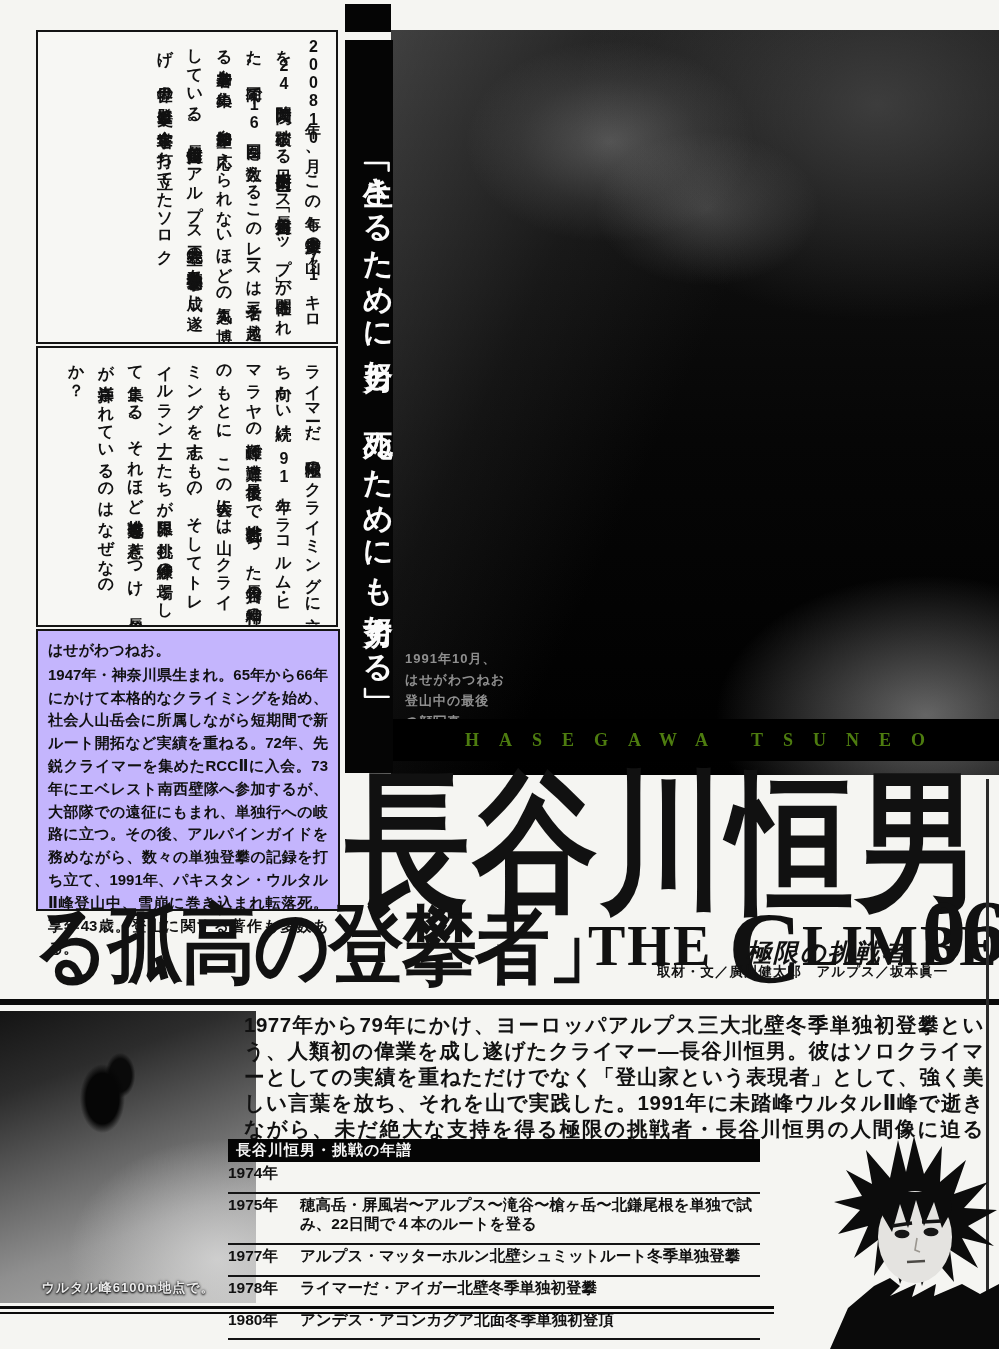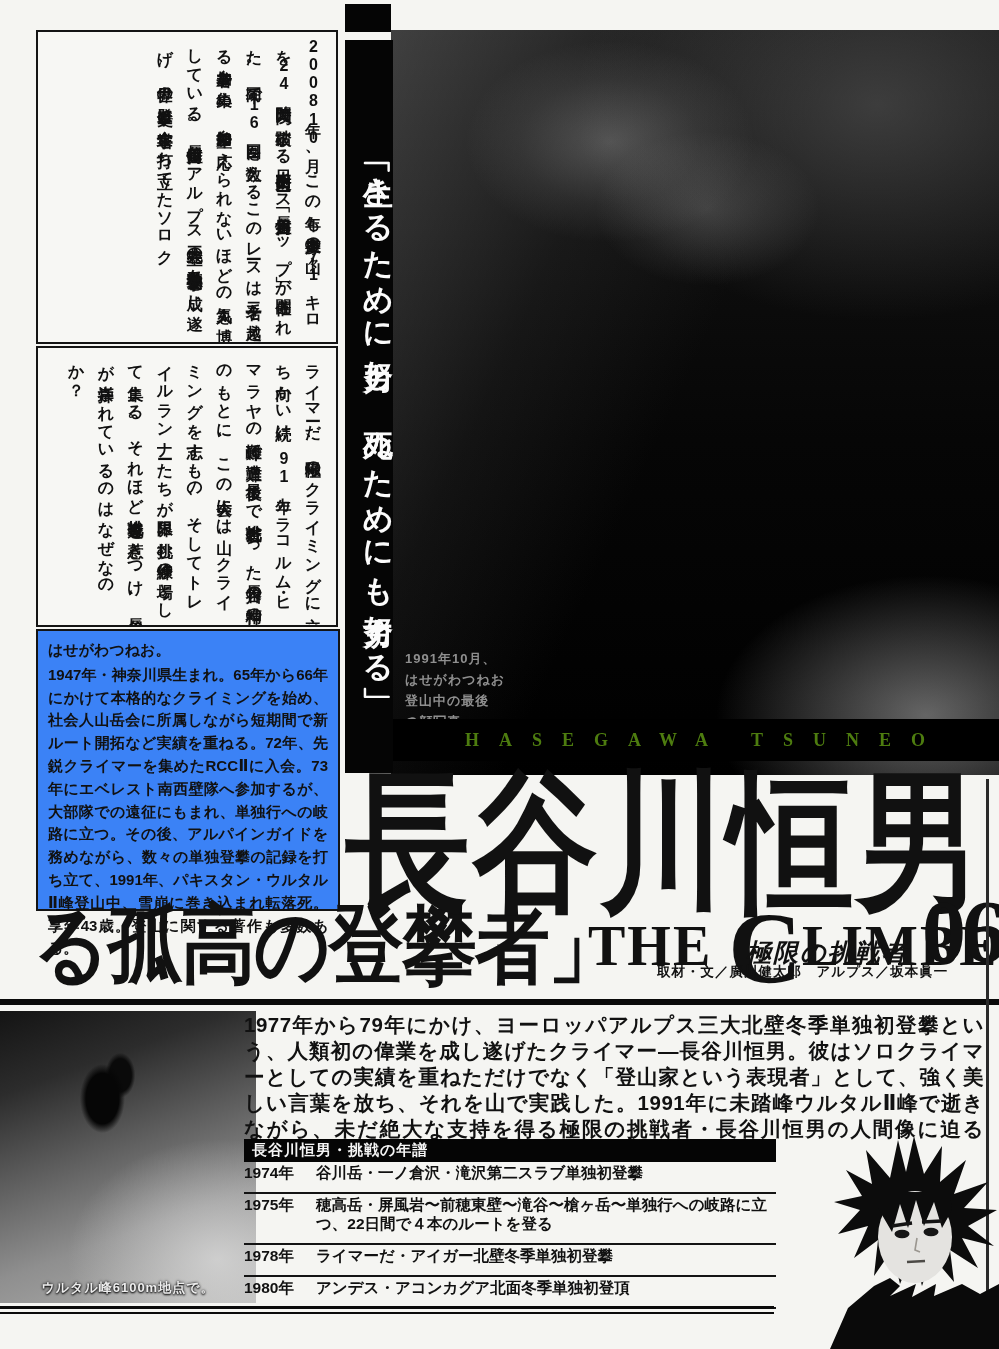--- a/index.html
+++ b/index.html
@@ -9,21 +9,21 @@
   
   .vcols{writing-mode:vertical-rl;text-orientation:upright;font-size:16px;font-weight:600;
          line-height:1.85;letter-spacing:1px;border:2px solid #141414;background:#f7f7f4;
          padding:6px 8px;box-sizing:border-box;overflow:hidden;}
   
   .vstrip{background:#050505;color:#fbfbfb;writing-mode:vertical-rl;text-orientation:mixed;
           font-weight:900;font-size:30px;line-height:1.0;letter-spacing:2px;
           display:flex;justify-content:center;padding-top:10px;box-sizing:border-box;}
   .topblock{background:#050505;}
   
-  .biobox{border:2.5px solid #141414;background:#3b82f6;padding:8px 10px;box-sizing:border-box;
+  .biobox{border:2.5px solid #141414;background:#c4b5fd;padding:8px 10px;box-sizing:border-box;
           font-size:15px;font-weight:700;line-height:1.52;text-align:justify;}
   .biobox .bioname{display:block;margin-bottom:2px;}
   
   .photo{background:
       radial-gradient(ellipse 300px 200px at 88% 92%, rgba(200,200,200,.50), transparent 70%),
       radial-gradient(ellipse 200px 140px at 36% 15%, rgba(205,205,205,.30), rgba(130,130,130,.16) 45%, transparent 72%),
       radial-gradient(ellipse 160px 110px at 52% 24%, rgba(160,160,160,.28), transparent 70%),
       radial-gradient(ellipse 420px 300px at 80% 10%, rgba(95,95,95,.55), transparent 72%),
       linear-gradient(115deg, rgba(115,115,115,.45) 0%, rgba(60,60,60,.25) 28%, transparent 48%),
       linear-gradient(180deg,#161616 0%,#060606 55%,#000 100%);}
@@ -109,29 +109,32 @@
   <div class="abs hrule" style="left:0;top:999px;width:999px;height:6px;"></div>
 
   <div class="abs vrule" style="left:986px;top:779px;width:3px;height:528px;"></div>
 
   <div class="abs bphoto" style="left:0;top:1011px;width:238px;height:292px;padding-left:18px;">
     <div class="bphoto-caption">ウルタル峰6100m地点で。</div>
   </div>
 
   <div class="abs lead" style="left:244px;top:1012px;width:740px;">1977年から79年にかけ、ヨーロッパアルプス三大北壁冬季単独初登攀という、人類初の偉業を成し遂げたクライマー―長谷川恒男。彼はソロクライマーとしての実績を重ねただけでなく「登山家という表現者」として、強く美しい言葉を放ち、それを山で実践した。1991年に未踏峰ウルタルⅡ峰で逝きながら、未だ絶大な支持を得る極限の挑戦者・長谷川恒男の人間像に迫る――!!</div>
 
-  <div class="abs" style="left:244px;top:1139px;width:532px;">
+  <div class="abs" style="left:228px;top:1139px;width:532px;">
     <div class="tl-header">長谷川恒男・挑戦の年譜</div>
     <div class="tl-row">
       <span class="tl-year">1974年</span>
-      <span class="tl-event">谷川岳・一ノ倉沢・滝沢第二スラブ単独初登攀</span>
     </div>
     <div class="tl-row">
       <span class="tl-year">1975年</span>
-      <span class="tl-event">穂高岳・屏風岩〜前穂東壁〜滝谷〜槍ヶ岳〜単独行への岐路に立つ、22日間で４本のルートを登る</span>
+      <span class="tl-event">穂高岳・屏風岩〜アルプス〜滝谷〜槍ヶ岳〜北鎌尾根を単独で試み、22日間で４本のルートを登る</span>
+    </div>
+    <div class="tl-row">
+      <span class="tl-year">1977年</span>
+      <span class="tl-event">アルプス・マッターホルン北壁シュミットルート冬季単独登攀</span>
     </div>
     <div class="tl-row">
       <span class="tl-year">1978年</span>
       <span class="tl-event">ライマーだ・アイガー北壁冬季単独初登攀</span>
     </div>
     <div class="tl-row">
       <span class="tl-year">1980年</span>
       <span class="tl-event">アンデス・アコンカグア北面冬季単独初登頂</span>
     </div>
   </div>

